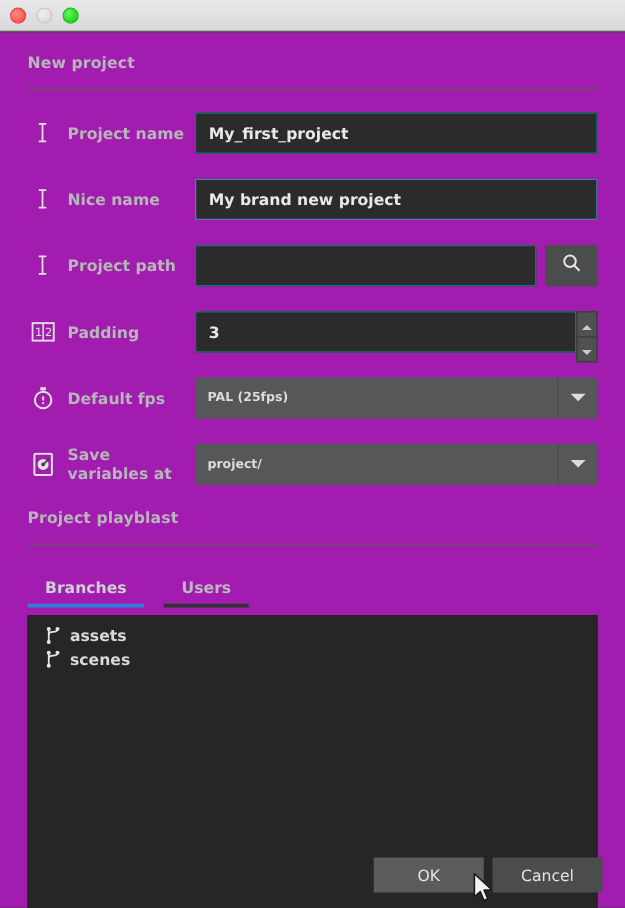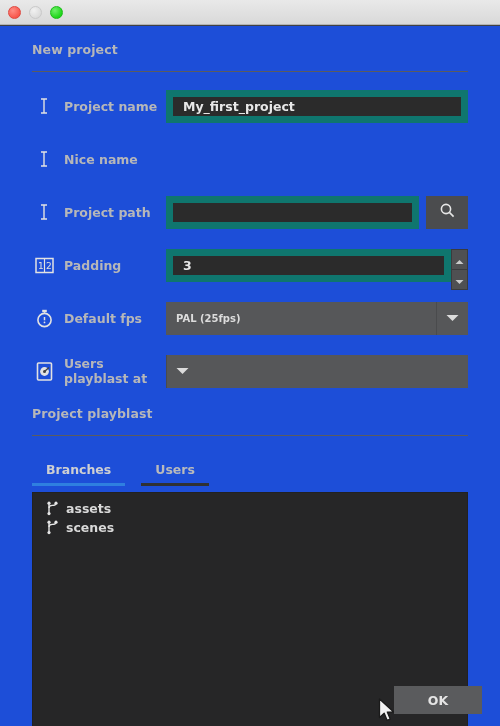--- a/index.html
+++ b/index.html
@@ -24,22 +24,22 @@
   }
   .tl { width: 13px; height: 13px; border-radius: 50%; display: block; }
   .tl-close { background: radial-gradient(circle at 35% 32%, #ff8d84, #f8574c 70%, #e0483f 100%); border: 1px solid #de4840; }
   .tl-min   { background: radial-gradient(circle at 35% 32%, #f1f1f1, #dcdcdc 70%, #cfcfcf 100%); border: 1px solid #c9c9c9; }
   .tl-max   { background: radial-gradient(circle at 35% 32%, #6ff06a, #1ed61a 70%, #17bd15 100%); border: 1px solid #1cbd19; }
 
   
   .dialog {
     position: absolute;
     top: 26px; left: 0; right: 0; bottom: 0;
-    background: #1d4ed8;
-    padding: 0 32px;
+    background: #a21caf;
+    padding: 0 22px;
   }
 
   .section-title {
     color: #b6b7b9;
     font-size: 12.5px;
     font-weight: bold;
     padding-top: 16px;
     padding-bottom: 0px;
     letter-spacing: .1px;
   }
@@ -67,21 +67,21 @@
     color: #b6b7b9;
     font-size: 12.5px;
     font-weight: bold;
     flex: 0 0 102px;
   }
   .field-wrap { flex: 1; display: flex; align-items: stretch; height: 33px; }
 
   .textfield {
     flex: 1;
     background: #2b2b2b;
-    border: 7px solid #0f766e;
+    border: 1px solid #0f766e;
     color: #e8e8e8;
     font-size: 12.5px;
     font-weight: bold;
     font-family: "DejaVu Sans", "Liberation Sans", sans-serif;
     padding: 0 10px;
     outline: none;
     border-radius: 0;
   }
   .textfield.focused { border: 1px solid #4a7fa8; }
 
@@ -180,21 +180,21 @@
     display: flex;
     gap: 7px;
   }
   .btn {
     min-width: 88px;
     height: 28px;
     background: #4b4c4e;
     border: none;
     color: #e4e4e4;
     font-size: 12.5px;
-    font-weight: bold;
+    font-weight: normal;
     font-family: "DejaVu Sans", "Liberation Sans", sans-serif;
     cursor: pointer;
   }
   .btn.hover { background: #5a5b5d; }
 
   
   .cursor-arrow {
     position: absolute;
     left: 378px;
     top: 698px;
@@ -231,20 +231,23 @@
 
   <div class="row">
     <span class="row-icon">
       <svg width="12" height="18" viewBox="0 0 12 18">
           <g fill="none" stroke="#e2e2e2" stroke-width="1.4">
             <path d="M3 2 H9 M3 16 H9 M6 2 V16"></path>
           </g>
         </svg>
     </span>
     <span class="row-label">Nice name</span>
+    <span class="field-wrap">
+      <input class="textfield focused" type="text" value="My brand new project" style="">
+    </span>
   </div>
 
   <div class="row">
     <span class="row-icon">
       <svg width="12" height="18" viewBox="0 0 12 18">
           <g fill="none" stroke="#e2e2e2" stroke-width="1.4">
             <path d="M3 2 H9 M3 16 H9 M6 2 V16"></path>
           </g>
         </svg>
     </span>
@@ -322,23 +325,24 @@
 
   <div class="row">
     <span class="row-icon">
       <svg width="17" height="19" viewBox="0 0 17 19">
         <rect x="1.5" y="1" width="14" height="17" rx="1" fill="none" stroke="#e2e2e2" stroke-width="1.6"></rect>
         <circle cx="8.5" cy="9.5" r="4.4" fill="#e2e2e2"></circle>
         <circle cx="8.5" cy="9.5" r="1.5" fill="#414244"></circle>
         <path d="M8.5 9.5 L13 5.5" stroke="#414244" stroke-width="1.4"></path>
       </svg>
     </span>
-    <span class="row-label">Users playblast at</span>
+    <span class="row-label">Save variables at</span>
     <span class="field-wrap">
       <span class="combo">
+        <span class="combo-value">project/</span>
         <span class="combo-arrow">
           <svg width="13" height="8" viewBox="0 0 13 8">
               <path d="M0.5 1 L6.5 7 L12.5 1 Z" fill="#dcdcdc"></path>
             </svg>
         </span>
       </span>
     </span>
   </div>
 
   <div class="section-title">Project playblast</div>
@@ -379,20 +383,21 @@
             <circle cx="3" cy="12.6" r="1.6" fill="#e6e6e6"></circle>
             <circle cx="10" cy="2.2" r="1.6" fill="#e6e6e6"></circle>
           </svg>
       </span>
       <span>scenes</span>
     </div>
   </div>
 
   <div class="btnbar">
     <button class="btn hover">OK</button>
+    <button class="btn">Cancel</button>
   </div>
 
 </div>
 
 <span class="cursor-arrow">
   <svg width="18" height="26" viewBox="0 0 18 26">
     <path d="M1.5 1 L1.5 19.5 L6.2 15.2 L9.2 22.4 L12.2 21 L9.3 14.1 L15.4 13.8 Z" fill="#f2f2f2" stroke="#1a1a1a" stroke-width="1.3" stroke-linejoin="round"></path>
   </svg>
 </span>
 

